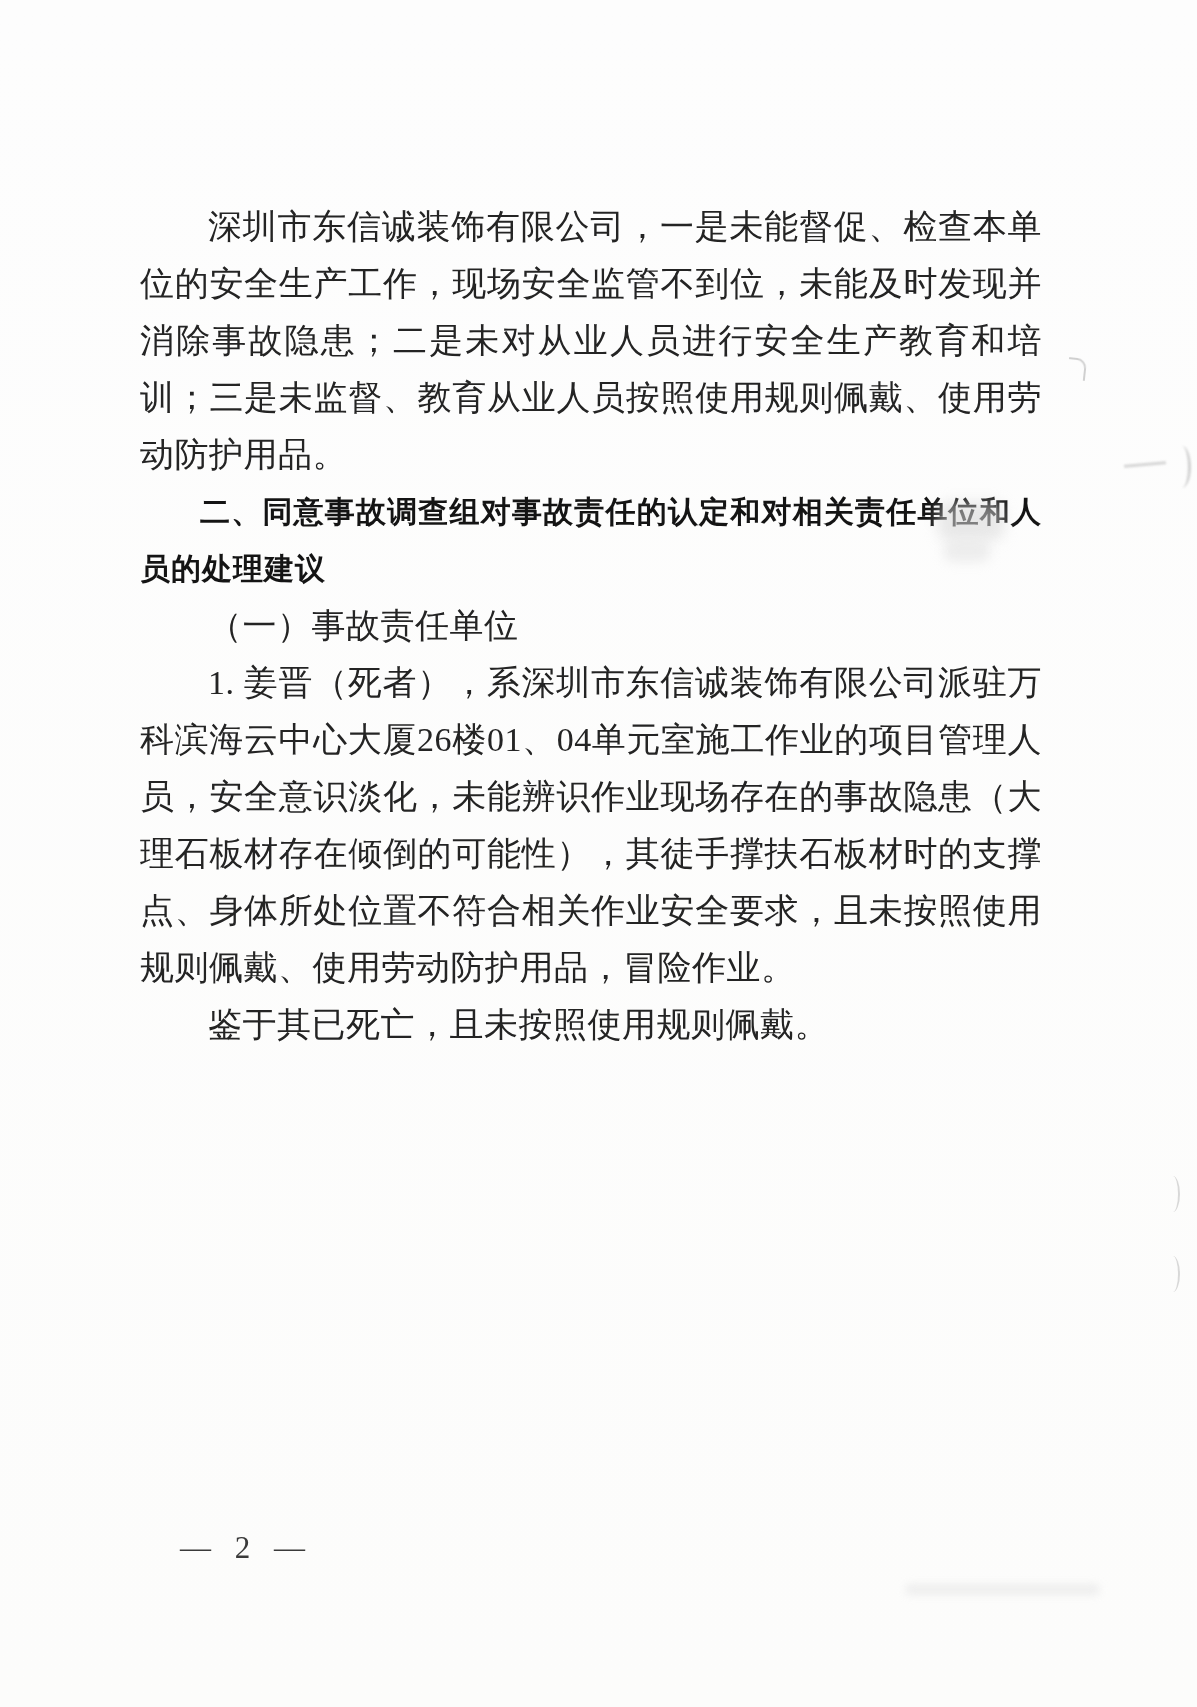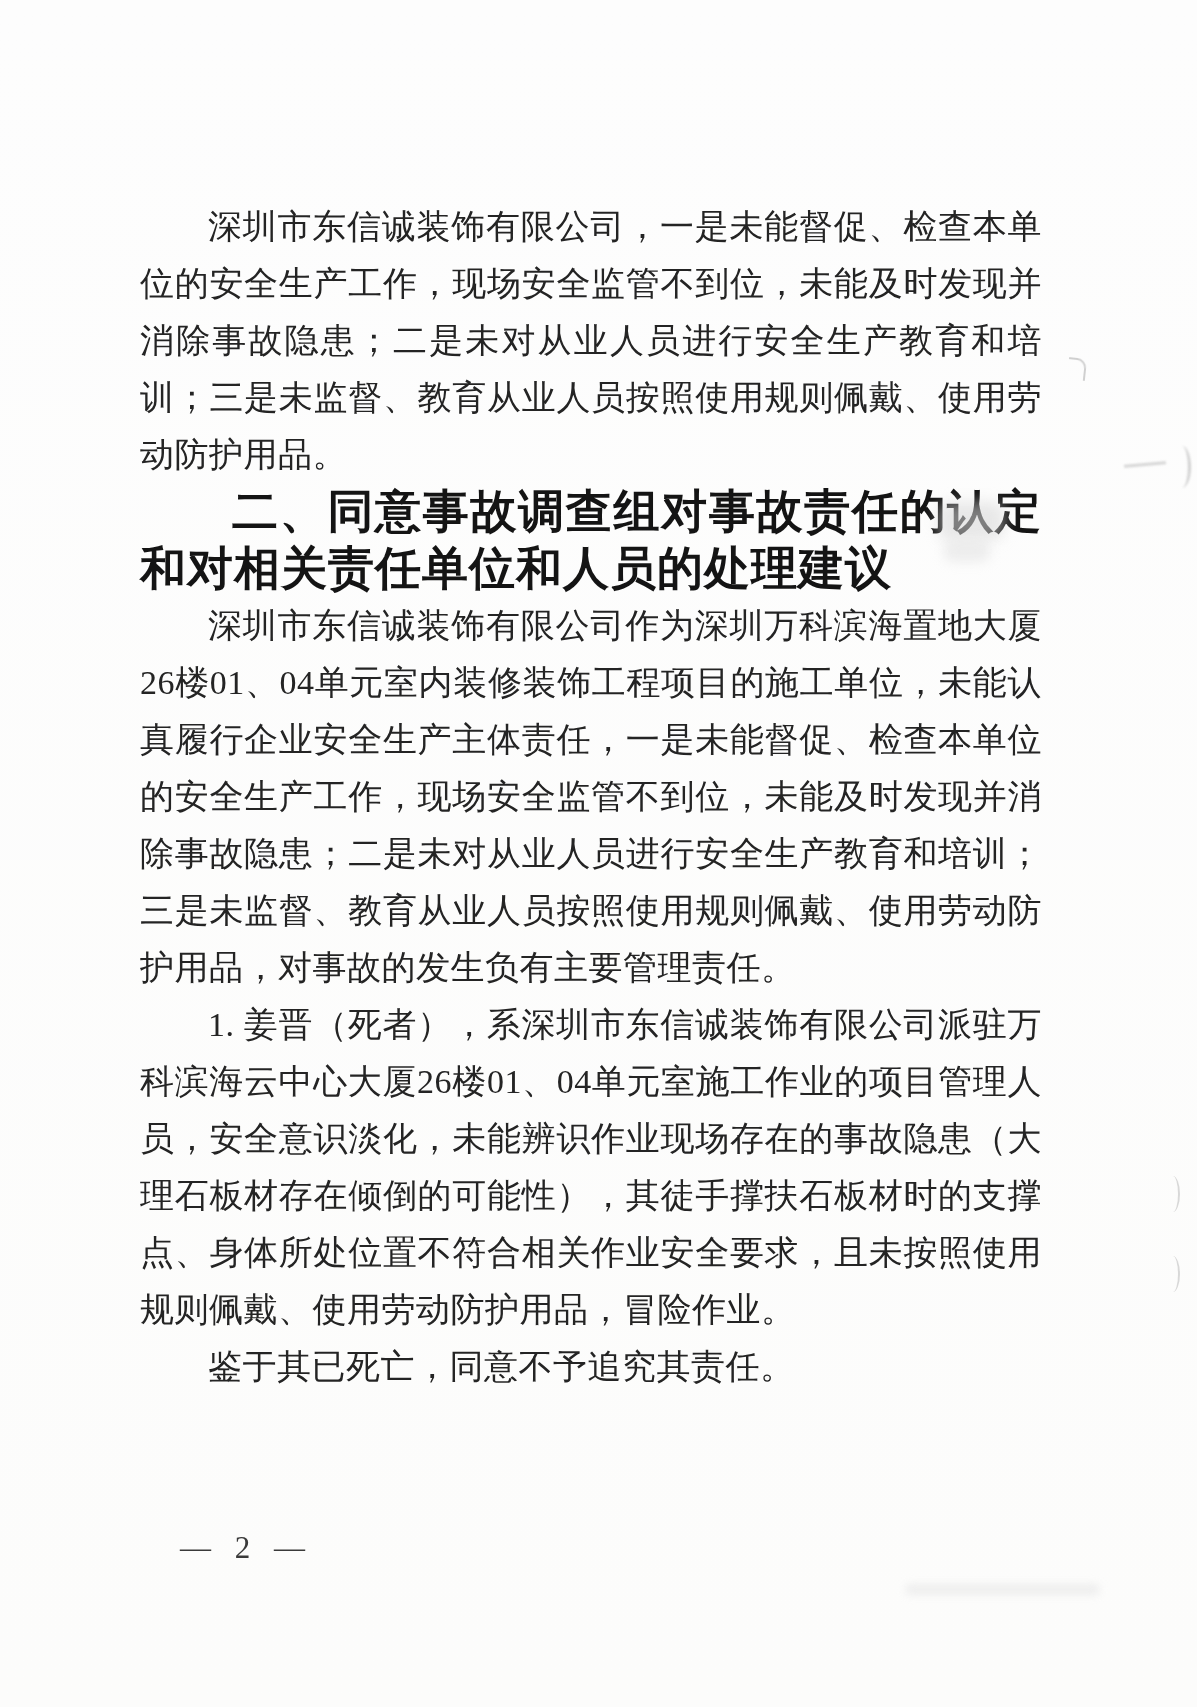--- a/index.html
+++ b/index.html
@@ -30,21 +30,21 @@
   }
   .text-block p,
   .text-block h2 {
     margin: 0;
     padding: 0;
     text-indent: 2em;
   }
   .heading {
     font-family: "DejaVu Sans", "Liberation Sans", sans-serif;
     font-weight: 700;
-    font-size: 46px;
+    font-size: 30px;
     line-height: 57px;
     color: #141414;
     letter-spacing: 1px;
   }
   .page-number {
     position: absolute;
     left: 180px;
     top: 1530px;
     font-family: "Liberation Serif", "DejaVu Serif", serif;
     font-size: 31px;
@@ -100,23 +100,23 @@
   }
 </style>
 </head>
 <body>
 
 <div class="page">
 
   <main class="text-block">
     <p class="body">深圳市东信诚装饰有限公司，一是未能督促、检查本单位的安全生产工作，现场安全监管不到位，未能及时发现并消除事故隐患；二是未对从业人员进行安全生产教育和培训；三是未监督、教育从业人员按照使用规则佩戴、使用劳动防护用品。</p>
     <h2 class="heading">二、同意事故调查组对事故责任的认定和对相关责任单位和人员的处理建议</h2>
-    <p class="body">深圳市东信诚装饰有限公司作为深圳万科滨海置地大厦26楼01、04单元室内装修装饰工程项目的施工单位，未能认真履行企业安全生产主体责任，一是未能督促、检查本单位的安全生产工作，现场安全监管不到位，未能及时发现并消除事故隐患；二是未对从业人员进行安全生产教育和培训；三是未监督、教育从业人员按照使用规则佩戴、使用劳动防护用品，对事故的发生负有主要管理责任。</p>
+    <p class="body">（一）事故责任单位</p>
     <p class="body">1. 姜晋（死者），系深圳市东信诚装饰有限公司派驻万科滨海云中心大厦26楼01、04单元室施工作业的项目管理人员，安全意识淡化，未能辨识作业现场存在的事故隐患（大理石板材存在倾倒的可能性），其徒手撑扶石板材时的支撑点、身体所处位置不符合相关作业安全要求，且未按照使用规则佩戴、使用劳动防护用品，冒险作业。</p>
-    <p class="body">鉴于其已死亡，同意不予追究其责任。</p>
+    <p class="body">鉴于其已死亡，且未按照使用规则佩戴。</p>
   </main>
 
   <div class="artifact ghost-hook"></div>
   <div class="artifact ghost-dash"></div>
   <div class="artifact ghost-scribble"></div>
   <div class="artifact ghost-blob-1"></div>
   <div class="artifact ghost-blob-2"></div>
   <div class="artifact ghost-paren-1"></div>
   <div class="artifact ghost-paren-2"></div>
   <div class="artifact ghost-streak"></div>

